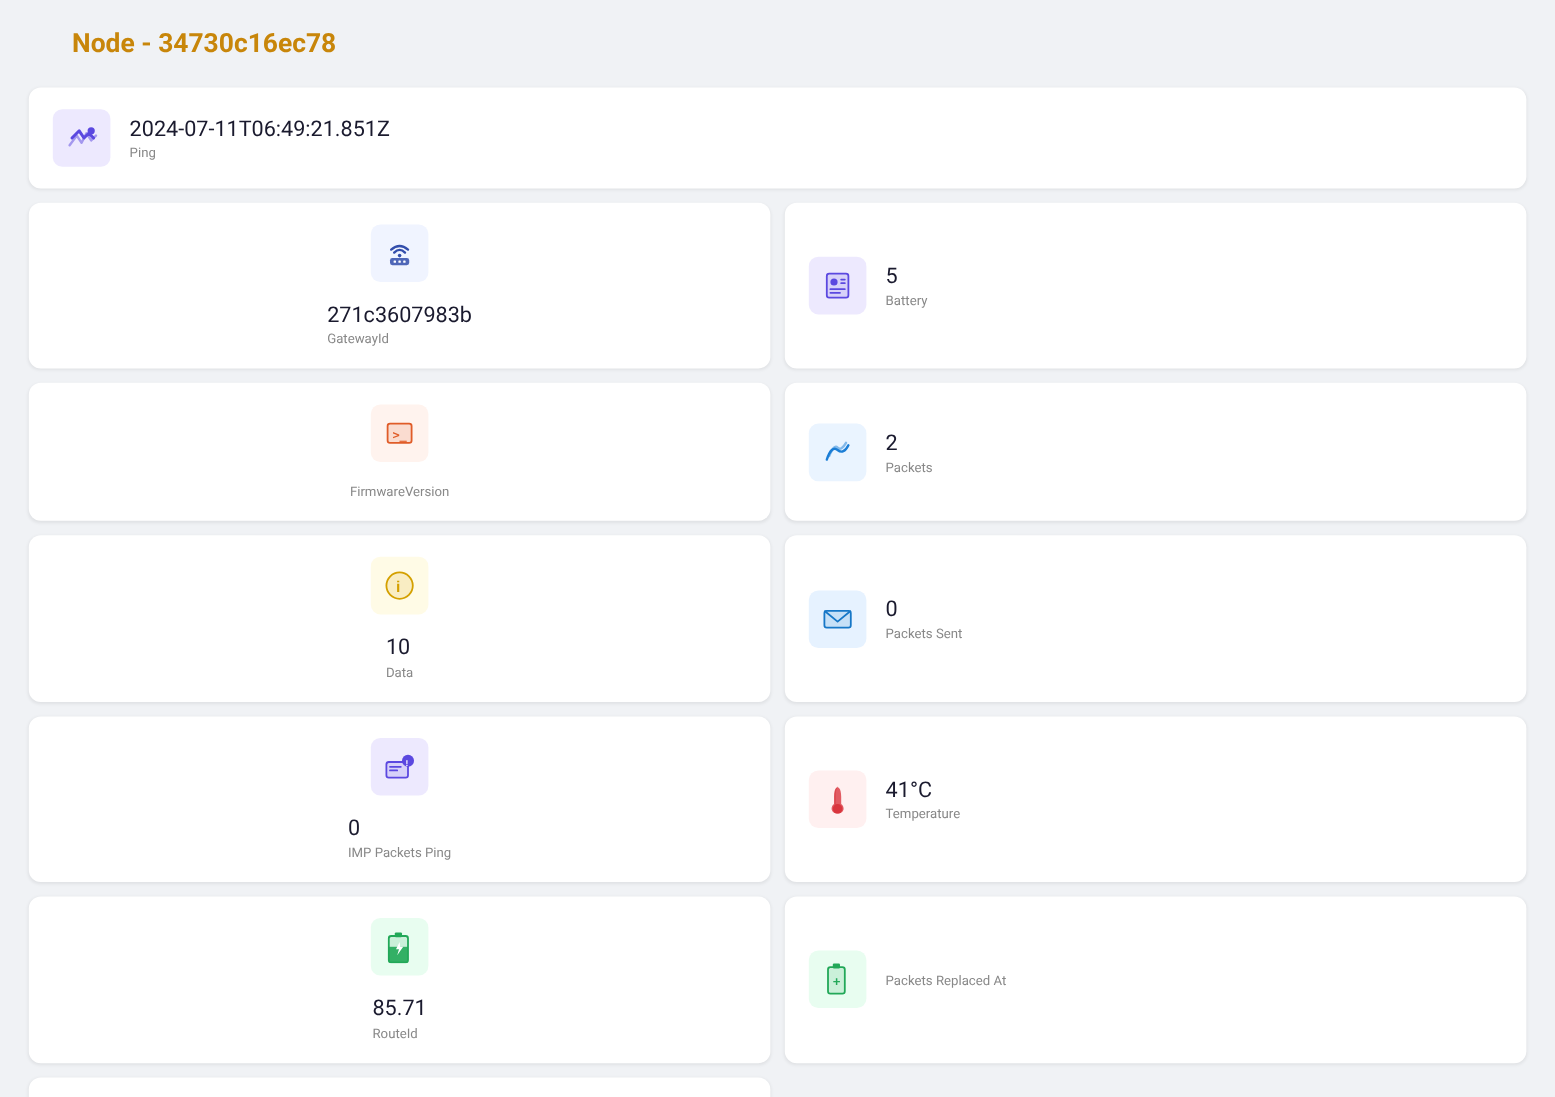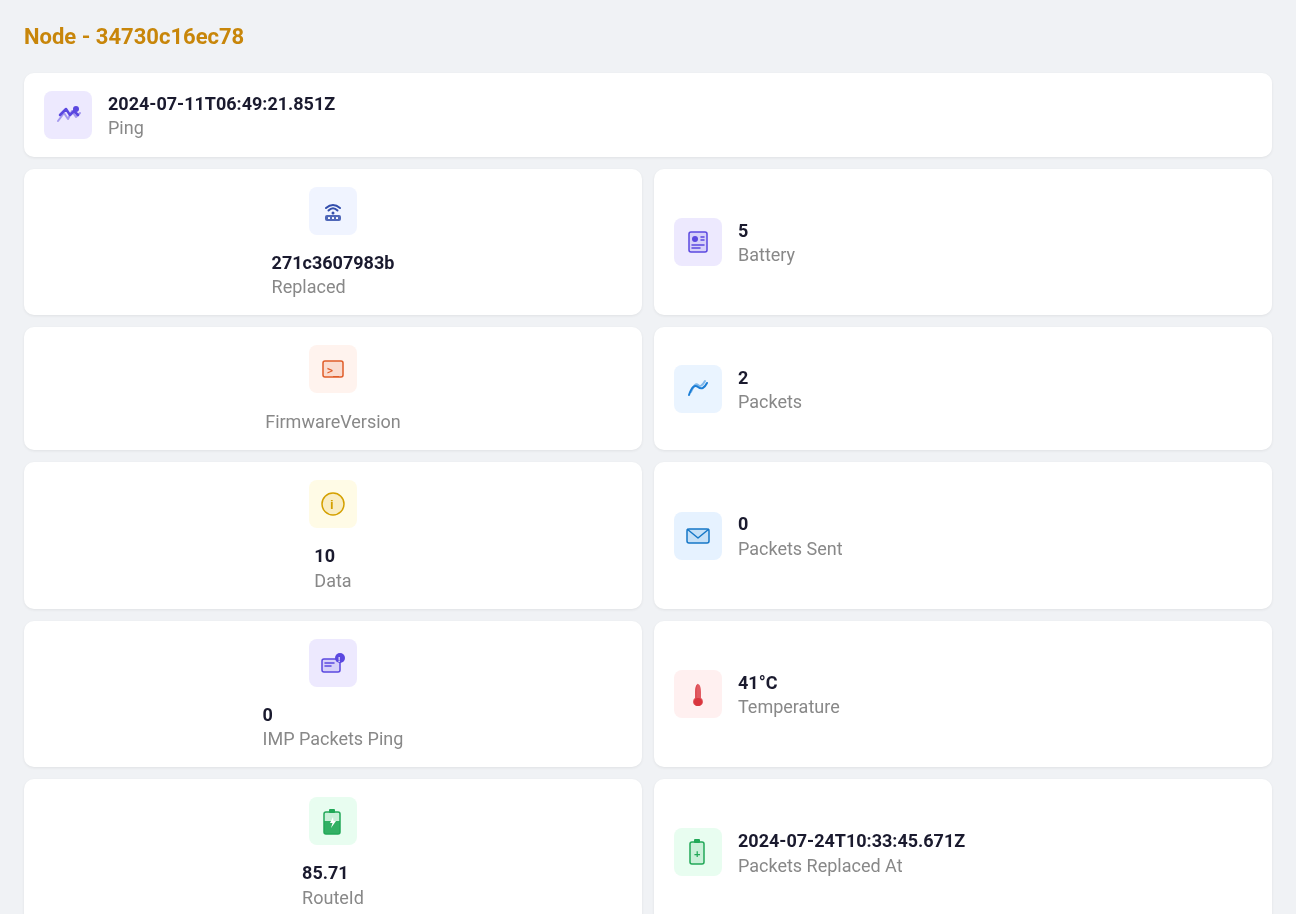--- a/index.html
+++ b/index.html
@@ -7,20 +7,21 @@
       background: #f0f2f5;
       font-family: -apple-system, BlinkMacSystemFont, 'Segoe UI', Roboto, sans-serif;
       padding: 24px;
       min-height: 914px;
     }
     .page-title {
       font-size: 22px;
       font-weight: 700;
       color: #1a1a2e;
       margin-bottom: 24px;
+      margin-left: 36px;
     }
     .page-title span {
       color: #c8860a;
     }
     .grid {
       display: grid;
       grid-template-columns: 1fr 1fr;
       gap: 12px;
     }
     .card {
@@ -45,26 +46,26 @@
       justify-content: center;
       flex-shrink: 0;
       font-size: 26px;
     }
     .card-content {
       display: flex;
       flex-direction: column;
     }
     .card-value {
       font-size: 18px;
-      font-weight: 700;
+      font-weight: 400;
       color: #1a1a2e;
       line-height: 1.3;
     }
     .card-label {
-      font-size: 18px;
+      font-size: 11px;
       color: #888;
       margin-top: 2px;
     }
 
     
     .icon-ping { background: #ede9fe; color: #5b48e0; }
     .icon-gateway { background: #f0f4ff; color: #334eac; }
     .icon-firmware { background: #fff3ee; color: #e05c28; }
     .icon-data { background: #fffbe6; color: #d4a000; }
     .icon-imp { background: #ede9fe; color: #5b48e0; }
@@ -106,21 +107,21 @@
         <path d="M9.5 13.5 Q14 9 18.5 13.5" stroke="#334eac" stroke-width="2" fill="none" stroke-linecap="round"></path>
         <circle cx="14" cy="16" r="1.5" fill="#334eac"></circle>
         <rect x="6" y="18" width="16" height="6" rx="2" fill="#334eac" opacity="0.85"></rect>
         <rect x="9" y="20" width="2" height="2" rx="0.5" fill="white"></rect>
         <rect x="13" y="20" width="2" height="2" rx="0.5" fill="white"></rect>
         <rect x="17" y="20" width="2" height="2" rx="0.5" fill="white"></rect>
       </svg>
     </div>
     <div class="card-content">
       <span class="card-value">271c3607983b</span>
-      <span class="card-label">Replaced</span>
+      <span class="card-label">GatewayId</span>
     </div>
   </div>
 
   <div class="card">
     <div class="icon-wrap icon-node">
       <svg width="28" height="28" viewBox="0 0 28 28" fill="none" xmlns="http://www.w3.org/2000/svg">
         <rect x="5" y="4" width="18" height="20" rx="2" fill="#5b48e0" opacity="0.15"></rect>
         <rect x="5" y="4" width="18" height="20" rx="2" stroke="#5b48e0" stroke-width="1.5" fill="none"></rect>
         <circle cx="11" cy="11" r="3" fill="#5b48e0"></circle>
         <line x1="17" y1="9" x2="20" y2="9" stroke="#5b48e0" stroke-width="1.5" stroke-linecap="round"></line>
@@ -240,21 +241,20 @@
   <div class="card">
     <div class="icon-wrap icon-battery-replace">
       <svg width="28" height="28" viewBox="0 0 28 28" fill="none" xmlns="http://www.w3.org/2000/svg">
         <rect x="6" y="4" width="14" height="22" rx="2" fill="#22a858" opacity="0.15"></rect>
         <rect x="6" y="4" width="14" height="22" rx="2" stroke="#22a858" stroke-width="1.5" fill="none"></rect>
         <rect x="10" y="1" width="6" height="4" rx="1" fill="#22a858"></rect>
         <text x="10" y="20" font-size="11" fill="#22a858" font-family="Arial" font-weight="bold">+</text>
       </svg>
     </div>
     <div class="card-content">
-      <span class="card-value">2024-07-24T10:33:45.671Z</span>
       <span class="card-label">Packets Replaced At</span>
     </div>
   </div>
 
   <div class="card card-full">
     <div class="icon-wrap icon-battery-unknown">
       <svg width="28" height="28" viewBox="0 0 28 28" fill="none" xmlns="http://www.w3.org/2000/svg">
         <rect x="5" y="4" width="16" height="22" rx="2" fill="#d9363e" opacity="0.15"></rect>
         <rect x="5" y="4" width="16" height="22" rx="2" stroke="#d9363e" stroke-width="1.5" fill="none"></rect>
         <rect x="10" y="1" width="6" height="4" rx="1" fill="#d9363e"></rect>

